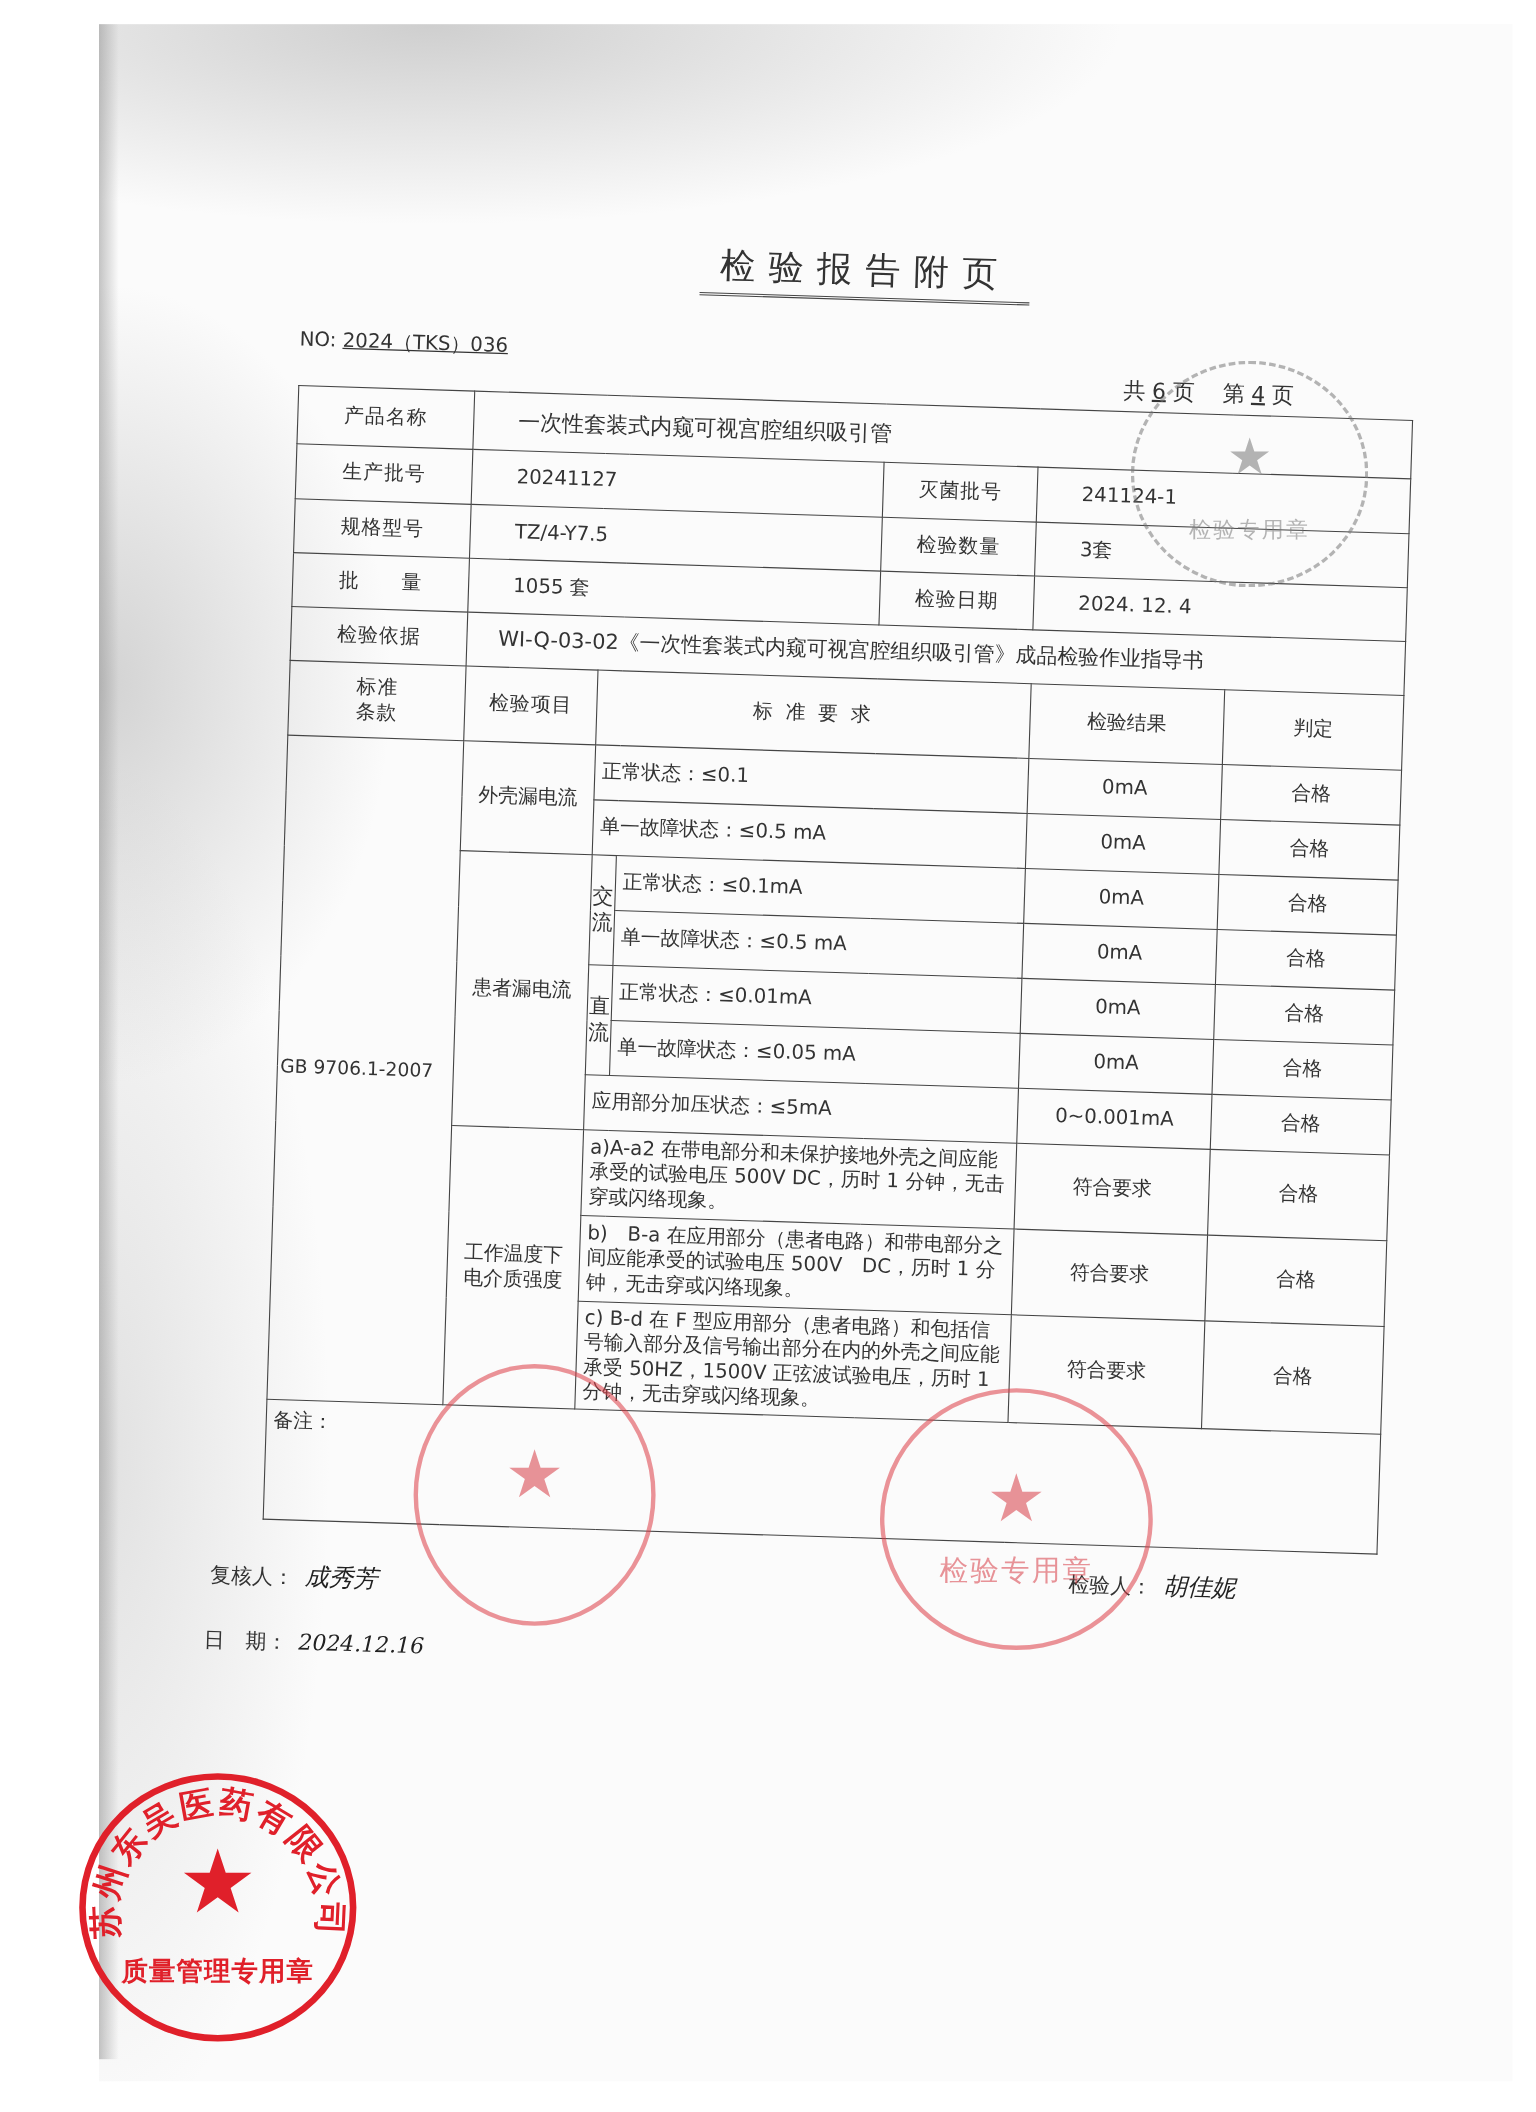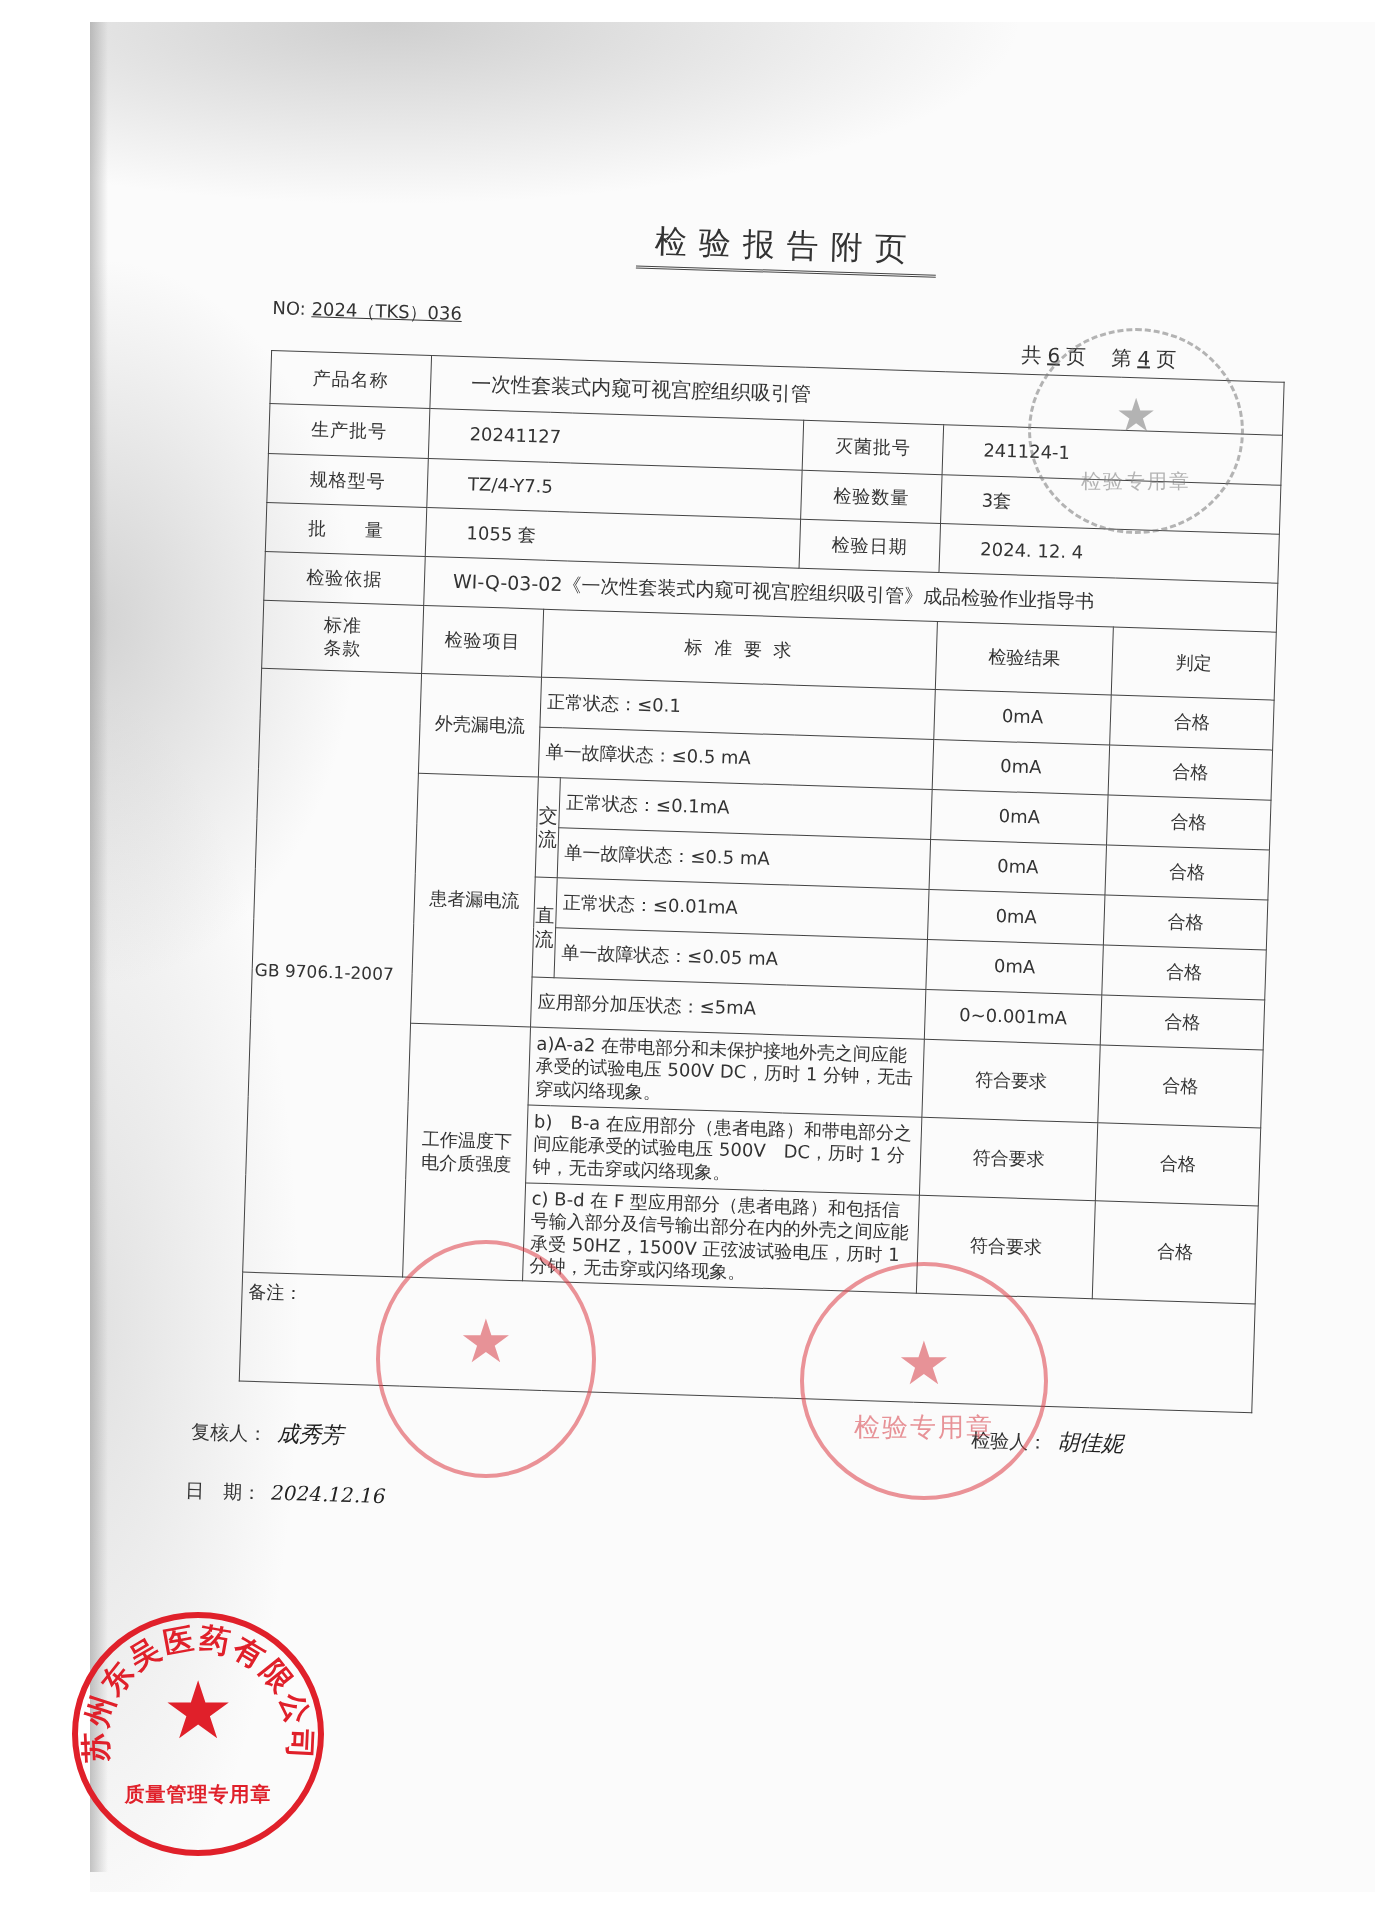--- a/index.html
+++ b/index.html
@@ -64,21 +64,21 @@
     border:4px solid rgba(220,60,70,0.55);
     color:rgba(215,60,70,0.55);
     text-align:center;
   }
   .stamp .star { position:absolute; left:50%; top:42%; transform:translate(-50%,-50%); font-size:60px; line-height:1; }
   .stamp .bottom-text { position:absolute; left:0; right:0; bottom:22%; font-size:26px; letter-spacing:2px; }
   .stamp.gray { border-color:rgba(120,120,120,0.55); color:rgba(120,120,120,0.55); border-width:3px; border-style:dashed; }
   .stamp.strong { border:6px solid #e0202a; color:#e0202a; }
   .stamp.strong .arc { position:absolute; left:0; top:0; width:100%; height:100%; }
   .stamp.strong .star { font-size:80px; top:40%; }
-  .stamp.strong .bottom-text { font-size:20px; font-weight:bold; bottom:18%; letter-spacing:1px; }
+  .stamp.strong .bottom-text { font-size:24px; font-weight:bold; bottom:18%; letter-spacing:1px; }
 </style>
 </head>
 <body>
 
 <div class="page"></div>
 <div class="page-edge-left"></div>
 
 <div class="doc">
 
   <div class="title">检验报告附页</div>

